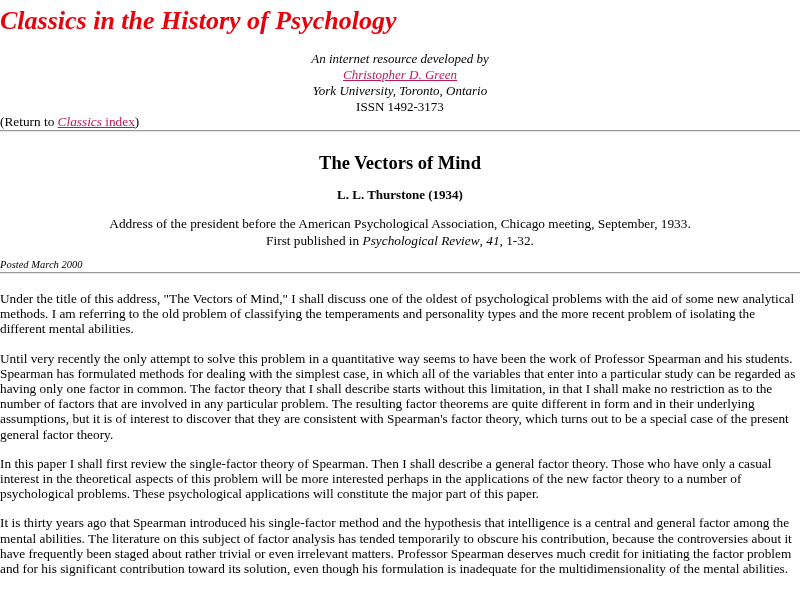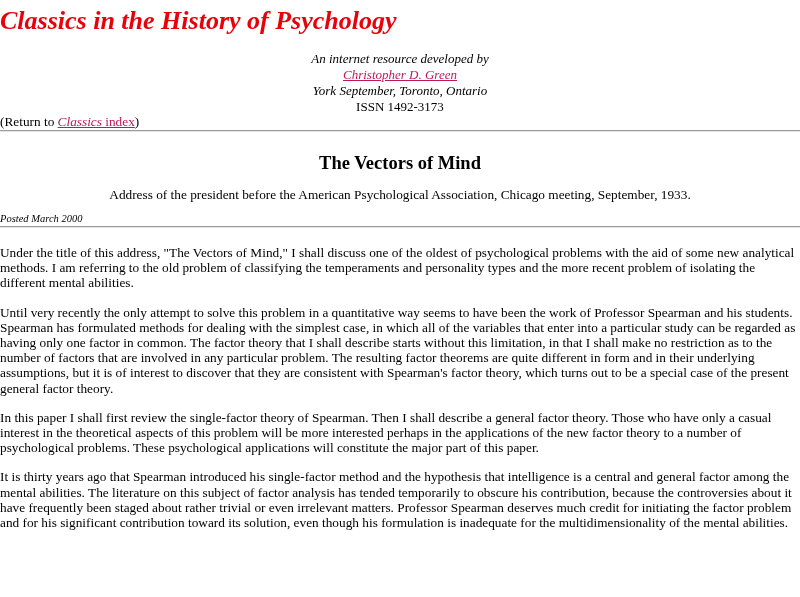--- a/index.html
+++ b/index.html
@@ -89,33 +89,35 @@
 </head>
 <body>
 
 <div>
 
   <div class="site-title">Classics in the History of Psychology</div>
 
   <div class="credits">
     <div>An internet resource developed by</div>
     <div><a href="#">Christopher D. Green</a></div>
-    <div>York September, Toronto, Ontario</div>
+    <div>York University, Toronto, Ontario</div>
     <div class="issn">ISSN 1492-3173</div>
   </div>
 
   <div class="return-line"><span>(Return to </span><a href="#"><i>Classics</i><span> index</span></a><span>)</span></div>
 
   <hr class="rule rule-1">
 
   <div class="article-title">The Vectors of Mind</div>
 
+  <div class="author">L. L. Thurstone (1934)</div>
 
   <div class="address">
     <div>Address of the president before the American Psychological Association, Chicago meeting, September, 1933.</div>
+    <div><span>First published in </span><i>Psychological Review</i><span>, </span><i>41</i><span>, 1-32.</span></div>
   </div>
 
   <div class="posted">Posted March 2000</div>
 
   <hr class="rule rule-2">
 
   <div>
     <p class="para p1">Under the title of this address, "The Vectors of Mind," I shall discuss one of the oldest of psychological problems with the aid of some new analytical methods. I am referring to the old problem of classifying the temperaments and personality types and the more recent problem of isolating the different mental abilities.</p>
     <p class="para">Until very recently the only attempt to solve this problem in a quantitative way seems to have been the work of Professor Spearman and his students. Spearman has formulated methods for dealing with the simplest case, in which all of the variables that enter into a particular study can be regarded as having only one factor in common. The factor theory that I shall describe starts without this limitation, in that I shall make no restriction as to the number of factors that are involved in any particular problem. The resulting factor theorems are quite different in form and in their underlying assumptions, but it is of interest to discover that they are consistent with Spearman's factor theory, which turns out to be a special case of the present general factor theory.</p>
     <p class="para">In this paper I shall first review the single-factor theory of Spearman. Then I shall describe a general factor theory. Those who have only a casual interest in the theoretical aspects of this problem will be more interested perhaps in the applications of the new factor theory to a number of psychological problems. These psychological applications will constitute the major part of this paper.</p>

